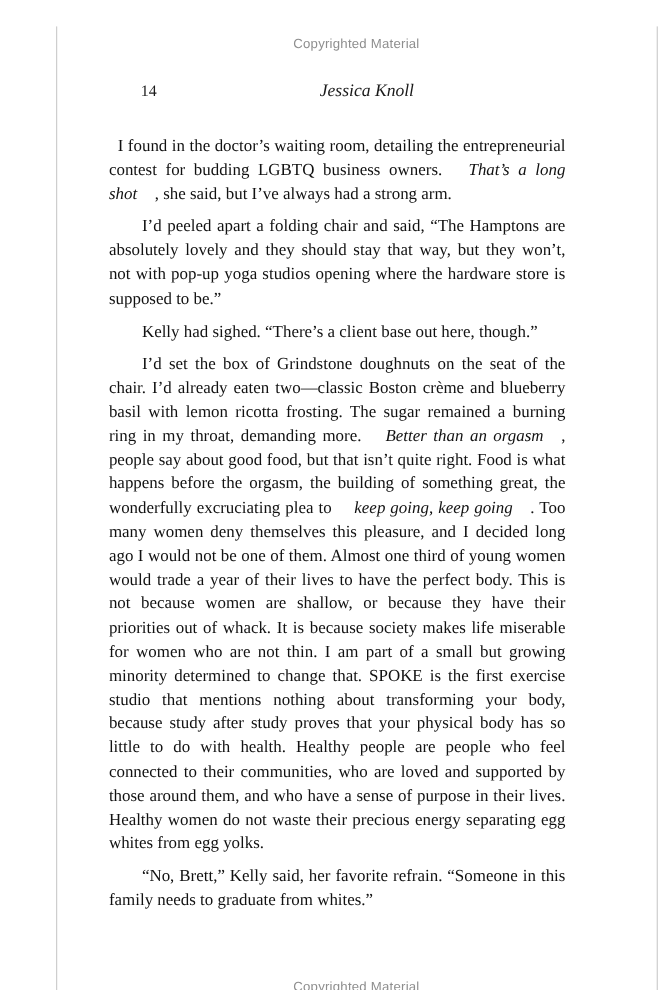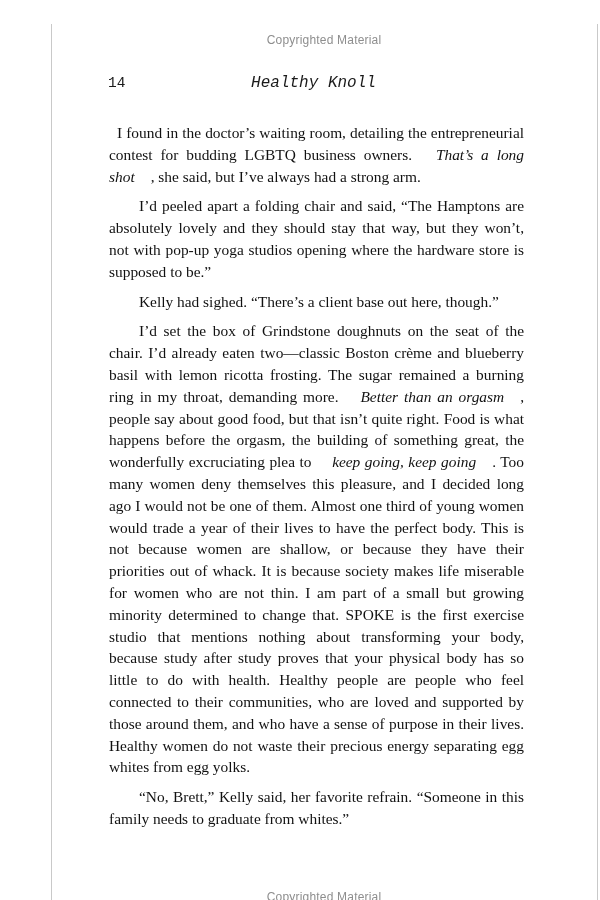--- a/index.html
+++ b/index.html
@@ -24,60 +24,59 @@
     text-align:center;
     font-family:"Liberation Sans", sans-serif;
     font-size:12px;
     letter-spacing:0.2px;
     color:#8e8e8e;
   }
   .banner-top { top:9px; }
   .banner-bottom { top:866px; }
   .header-row {
     position:absolute;
-    top:42px; left:74px;
+    top:42px; left:94px;
     width:431px;
     height:20px;
-    font-family:Liberation Mono, monospace;
   }
   .page-number {
     position:absolute;
     left:2px; top:1px;
     font-size:14.5px;
     color:#1a1a1a;
   }
   .running-header {
     text-align:center;
     font-style:italic;
     font-size:16px;
     color:#1a1a1a;
   }
   .body-text {
     position:absolute;
-    top:90px; left:77px;
+    top:90px; left:67px;
     width:431px;
     font-size:15.4px;
     line-height:21.8px;
     text-align:justify;
     color:#111111;
   }
   .body-text p { text-indent:0; }
   .body-text p.indent { text-indent:22px; }
   .body-text .it { font-style:italic; }
 </style>
 </head>
 <body>
 
 <div class="page-frame"></div>
 
 <div class="banner banner-top">Copyrighted Material</div>
 
 <div class="header-row">
   <span class="page-number">14</span>
-  <div class="running-header">Healthy Knoll</div>
+  <div class="running-header">Jessica Knoll</div>
 </div>
 
 <div class="body-text">
     <p><span>I found in the doctor’s waiting room, detailing the entrepreneurial contest for budding LGBTQ business owners. </span><span class="it">That’s a long shot</span><span>, she said, but I’ve always had a strong arm.</span></p>
     <p class="indent"><span>I’d peeled apart a folding chair and said, “The Hamptons are absolutely lovely and they should stay that way, but they won’t, not with pop-up yoga studios opening where the hardware store is supposed to be.”</span></p>
     <p class="indent"><span>Kelly had sighed. “There’s a client base out here, though.”</span></p>
     <p class="indent"><span>I’d set the box of Grindstone doughnuts on the seat of the chair. I’d already eaten two—classic Boston crème and blueberry basil with lemon ricotta frosting. The sugar remained a burning ring in my throat, demanding more. </span><span class="it">Better than an orgasm</span><span>, people say about good food, but that isn’t quite right. Food is what happens before the orgasm, the building of something great, the wonderfully excruciating plea to </span><span class="it">keep going, keep going</span><span>. Too many women deny themselves this pleasure, and I decided long ago I would not be one of them. Almost one third of young women would trade a year of their lives to have the perfect body. This is not because women are shallow, or because they have their priorities out of whack. It is because society makes life miserable for women who are not thin. I am part of a small but growing minority determined to change that. SPOKE is the first exercise studio that mentions nothing about transforming your body, because study after study proves that your physical body has so little to do with health. Healthy people are people who feel connected to their communities, who are loved and supported by those around them, and who have a sense of purpose in their lives. Healthy women do not waste their precious energy separating egg whites from egg yolks.</span></p>
     <p class="indent"><span>“No, Brett,” Kelly said, her favorite refrain. “Someone in this family needs to graduate from whites.”</span></p>
   </div>
 

